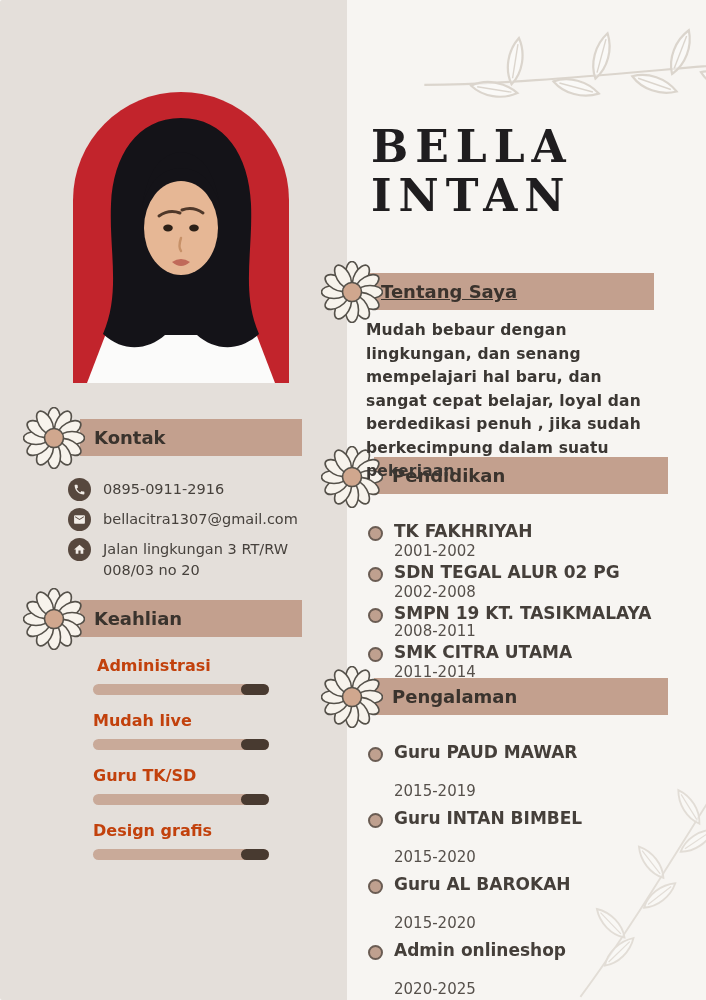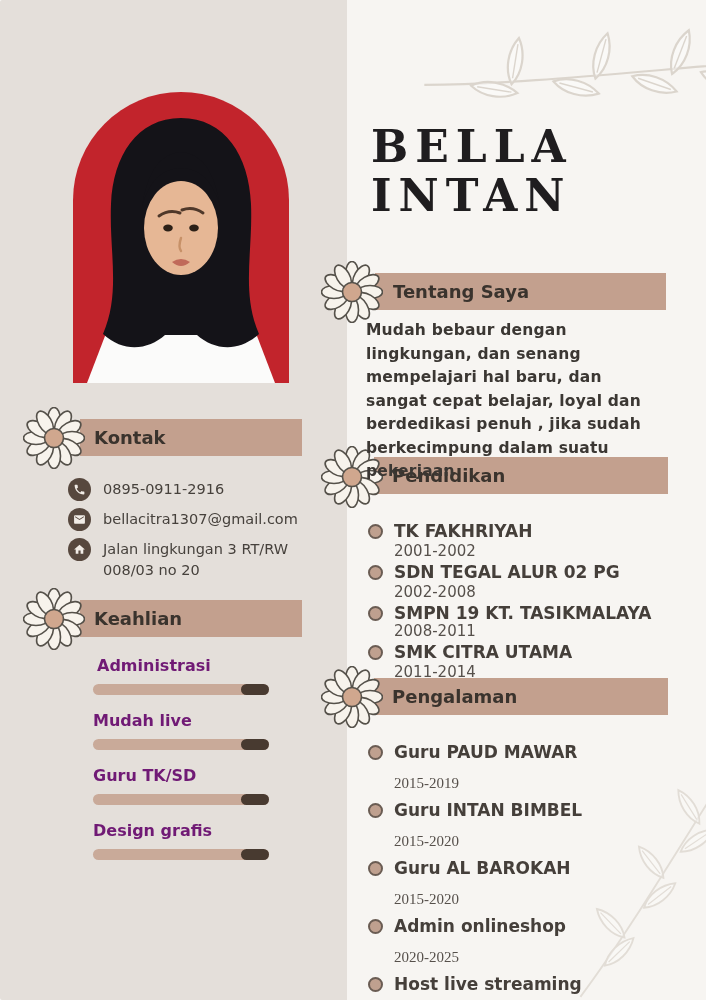--- a/index.html
+++ b/index.html
@@ -20,21 +20,21 @@
   .name-block{position:absolute;left:371px;top:122px;color:#1f1d1f;
     font-family:"DejaVu Serif",serif;font-weight:700;font-size:44px;
     letter-spacing:7px;line-height:49px;}
   .name-block span{display:block;}
 
   
   .hdr{position:absolute;height:37px;background:#c3a08e;display:flex;align-items:center;
     font-weight:700;font-size:18px;color:#3a332d;}
   .hdr-kontak{left:80px;top:419px;width:208px;padding-left:14px;}
   .hdr-keahlian{left:80px;top:600px;width:208px;padding-left:14px;}
-  .hdr-tentang{left:375px;top:273px;width:273px;padding-left:18px;}
+  .hdr-tentang{left:363px;top:273px;width:273px;padding-left:18px;text-decoration:underline;}
   .hdr-pendidikan{left:374px;top:457px;width:276px;padding-left:18px;}
   .hdr-pengalaman{left:374px;top:678px;width:276px;padding-left:18px;}
 
   .daisy{position:absolute;width:62px;height:62px;}
   .daisy-kontak{left:23px;top:407px;}
   .daisy-keahlian{left:23px;top:588px;}
   .daisy-tentang{left:321px;top:261px;}
   .daisy-pendidikan{left:321px;top:446px;}
   .daisy-pengalaman{left:321px;top:666px;}
 
@@ -42,41 +42,41 @@
   .contact-list{position:absolute;left:68px;top:478px;width:240px;}
   .contact-row{display:flex;align-items:flex-start;gap:12px;margin-bottom:7px;}
   .contact-icon{flex:none;width:23px;height:23px;border-radius:50%;background:#57483e;
     display:flex;align-items:center;justify-content:center;margin-top:0;}
   .contact-icon svg{width:13px;height:13px;fill:#f1ece6;}
   .contact-text{font-size:14.5px;line-height:21px;color:#46413c;font-weight:500;padding-top:1px;}
 
   
   .skills{position:absolute;left:93px;top:656px;width:176px;}
   .skill{margin-bottom:16px;}
-  .skill-label{font-weight:700;font-size:16px;color:#701a75;line-height:20px;}
+  .skill-label{font-weight:700;font-size:16px;color:#c2410c;line-height:20px;}
   .skill-track{position:relative;height:11px;border-radius:6px;background:#c9aa99;margin-top:8px;}
   .skill-cap{position:absolute;top:0;height:11px;border-radius:6px;background:#483a30;}
 
   
   .about-text{position:absolute;left:366px;top:319px;width:297px;
     font-size:15.5px;line-height:23.5px;font-weight:700;color:#3b3733;letter-spacing:.2px;}
 
   
   .items{position:absolute;left:368px;width:320px;}
   .items-edu{top:521px;}
   .items-exp{top:742px;}
-  .item-name{display:flex;align-items:center;gap:11px;font-weight:700;font-size:17px;
+  .item-name{display:flex;align-items:flex-end;gap:11px;font-weight:700;font-size:17px;
     color:#453f3a;line-height:20px;}
   .bullet{flex:none;width:11px;height:11px;border-radius:50%;background:#bfa08f;
     border:2.5px solid #6a5c53;}
   .item-years{margin-left:26px;font-size:15px;color:#56504b;line-height:18px;}
   .edu-item{margin-bottom:2px;}
   .edu-item .item-years{margin-top:1px;}
   .exp-item{margin-bottom:8px;}
-  .exp-item .item-years{margin-top:12px;font-family:Liberation Serif, serif;}
+  .exp-item .item-years{margin-top:20px;}
 
   
   .branch{position:absolute;opacity:.8;}
   .branch-top{left:462px;top:-60px;width:250px;height:265px;transform:rotate(47deg);}
   .branch-bottom{left:560px;top:758px;width:190px;height:245px;transform:rotate(-6deg);opacity:.6;}
   .hidden-defs{position:absolute;width:0;height:0;overflow:hidden;}
 </style>
 </head>
 <body>
 

